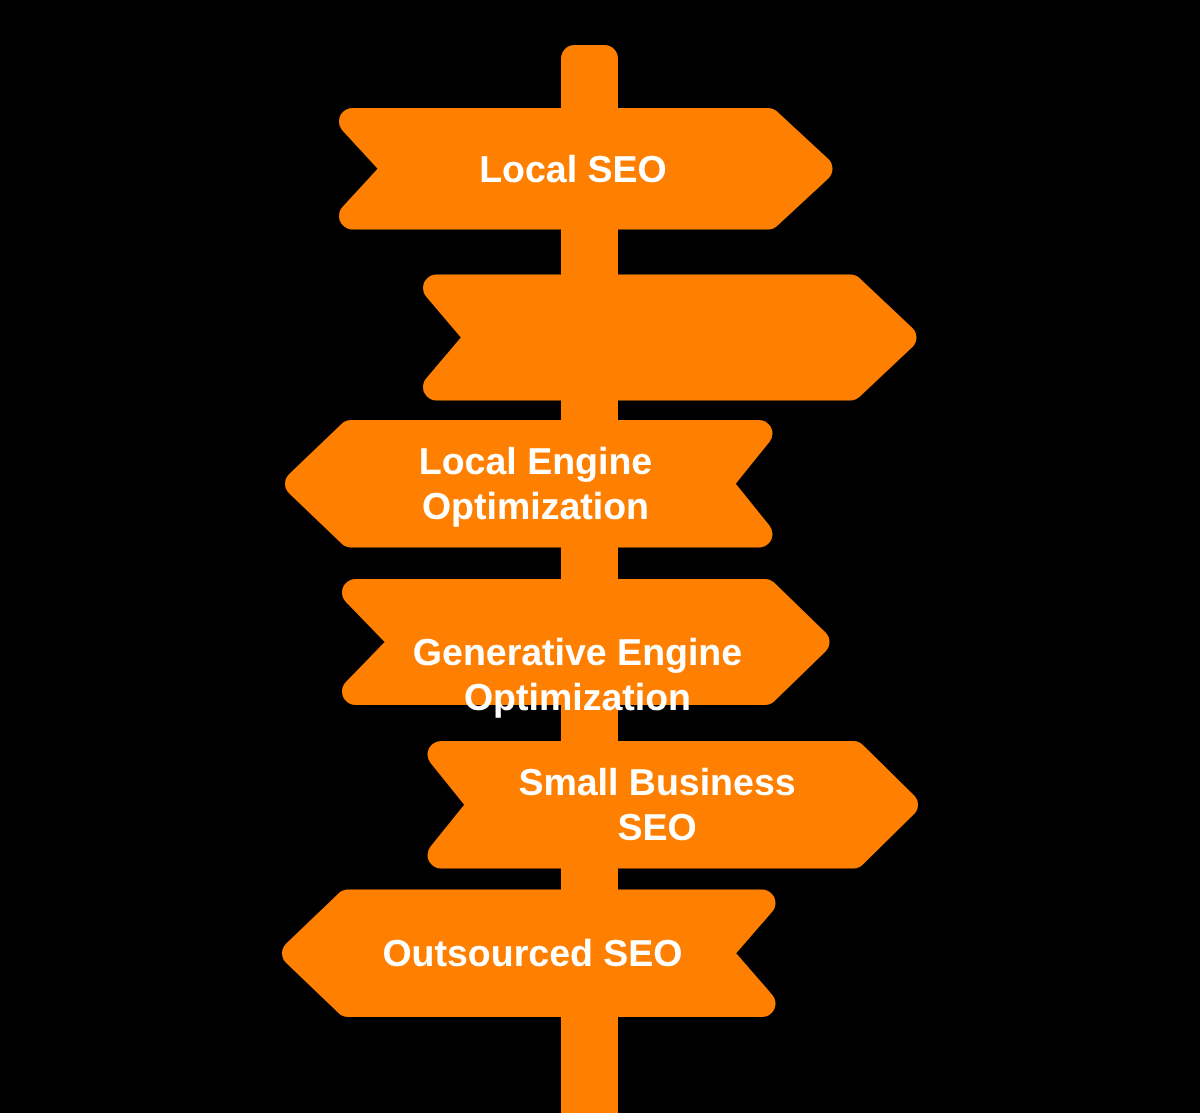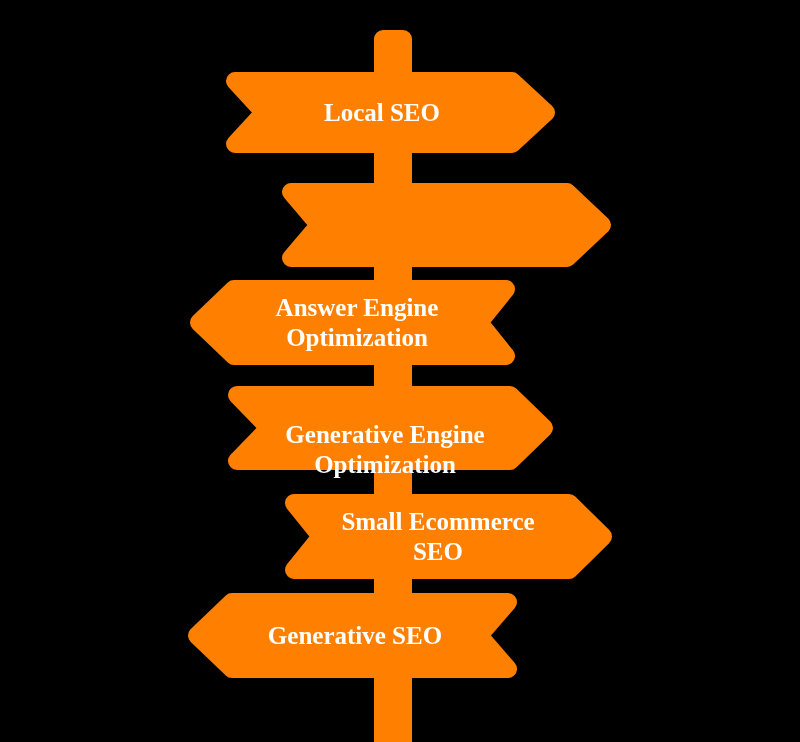--- a/index.html
+++ b/index.html
@@ -6,21 +6,21 @@
     margin: 0;
     padding: 0;
     background: #000000;
   }
   .canvas {
     position: relative;
     width: 800px;
     height: 742px;
     background: #000000;
     overflow: hidden;
-    font-family: Liberation Serif, serif;
+    font-family: Liberation Sans, sans-serif;
   }
   .canvas svg {
     position: absolute;
     left: 0;
     top: 0;
   }
   .sign-shape {
     fill: #FF8000;
     stroke: #FF8000;
     stroke-width: 18;
@@ -62,24 +62,24 @@
     <polygon class="sign-shape" points="237,395 510,395 544,428 510,461 237,461 269,428" fill="#FF8000"></polygon>
 
     <polygon class="sign-shape" points="294,503 569,503 603,536.5 569,570 294,570 321,536.5" fill="#FF8000"></polygon>
 
     <polygon class="sign-shape" points="232,602 508,602 479,635.5 508,669 232,669 197,635.5" fill="#FF8000"></polygon>
   </svg>
 
   <div class="label" style="left:230px; top:72px;  width:304px; height:82px;">Local SEO</div>
 
 
-  <div class="label" style="left:205px; top:280px; width:304px; height:85px;">Answer Engine
+  <div class="label" style="left:205px; top:280px; width:304px; height:85px;">Local Engine
 Optimization</div>
 
   <div class="label" style="left:233px; top:408px; width:304px; height:84px;">Generative Engine
 Optimization</div>
 
-  <div class="label" style="left:286px; top:494px; width:304px; height:85px;">Small Ecommerce
+  <div class="label" style="left:286px; top:494px; width:304px; height:85px;">Small Business
 SEO</div>
 
-  <div class="label" style="left:203px; top:593px; width:304px; height:85px;">Generative SEO</div>
+  <div class="label" style="left:203px; top:593px; width:304px; height:85px;">Outsourced SEO</div>
 
 </div>
 
 </body></html>

